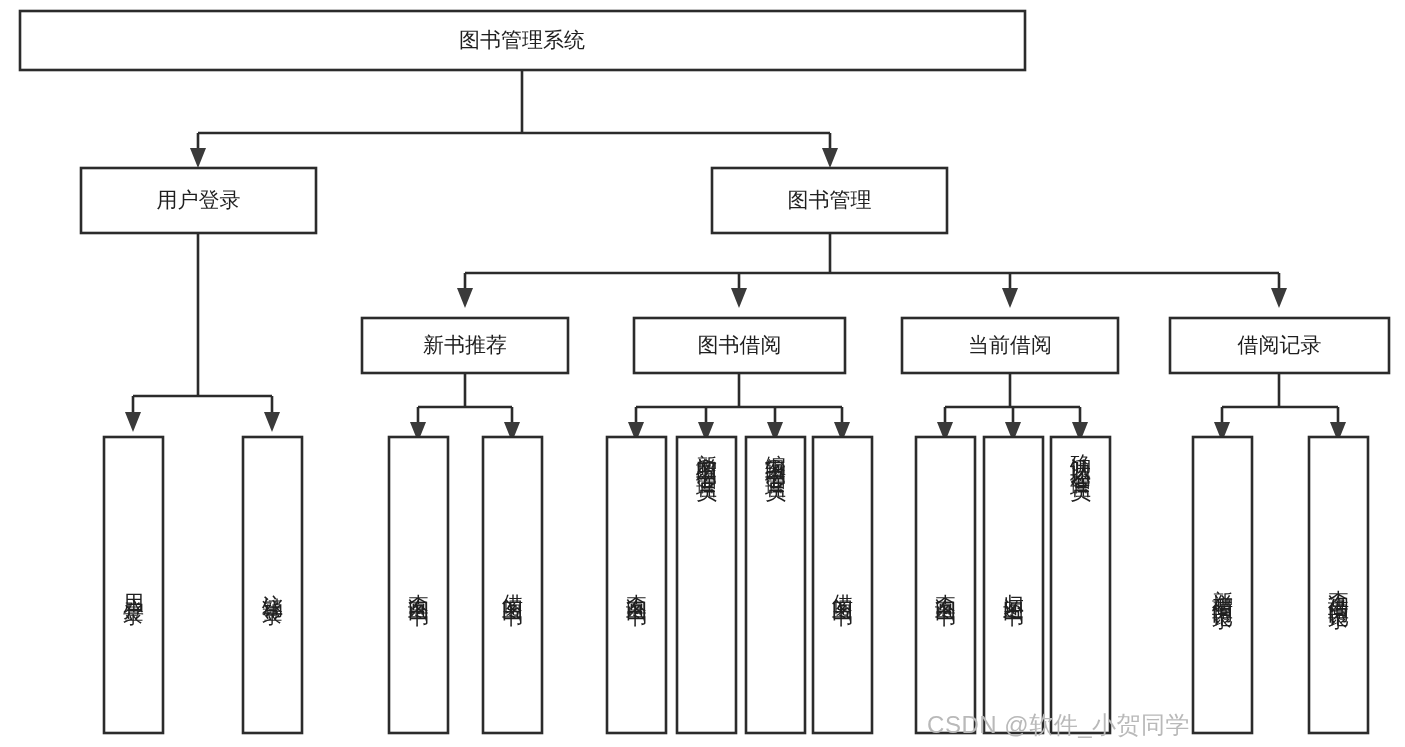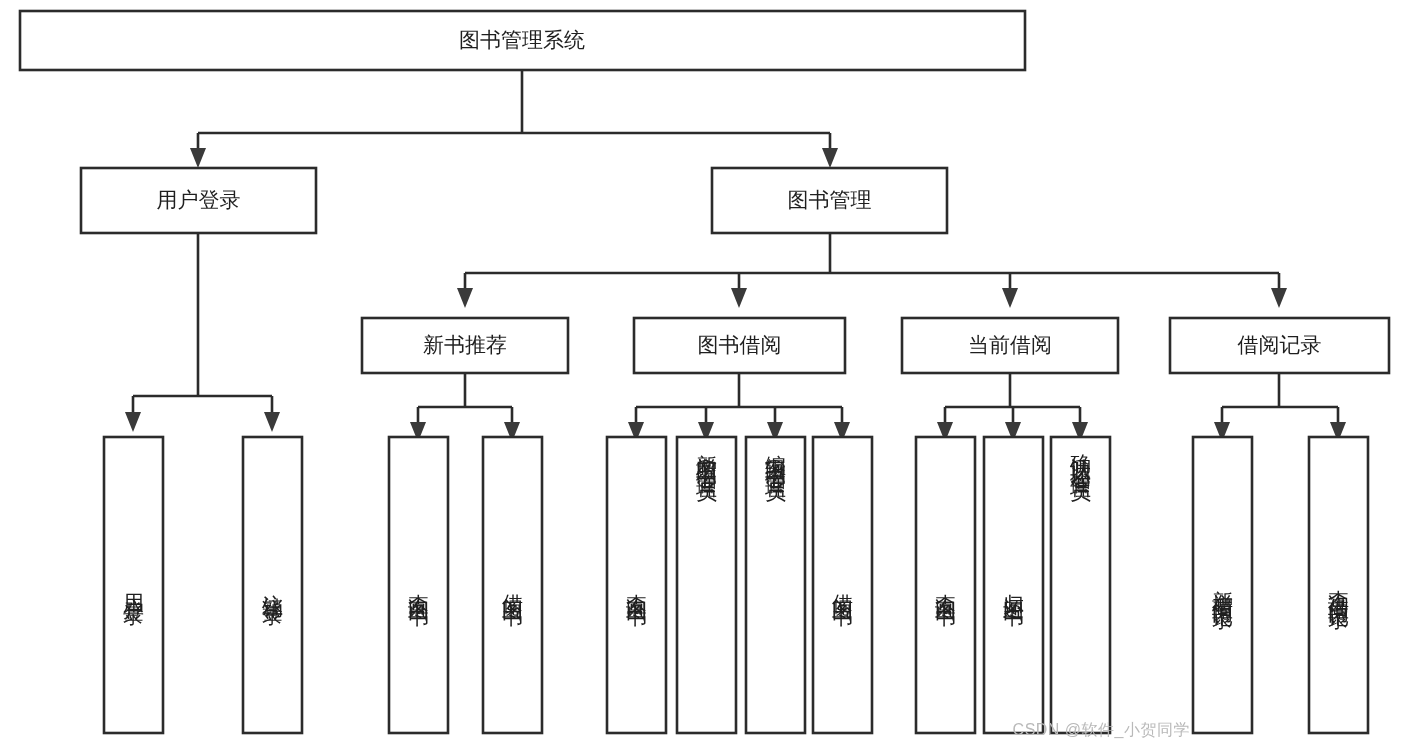--- a/index.html
+++ b/index.html
@@ -64,21 +64,21 @@
     letter-spacing: 4px;
     color: #1f1f1f;
     white-space: nowrap;
     text-align: center;
   }
   .watermark {
     position: absolute;
     right: 12px;
     bottom: 6px;
     font-family: "Liberation Sans", "DejaVu Sans", sans-serif;
-    font-size: 16px;
+    font-size: 24px;
     color: #b9b9b9;
     letter-spacing: 0.5px;
     white-space: nowrap;
   }
 </style>
 </head>
 <body>
 
 <div id="diagram-root">
 

